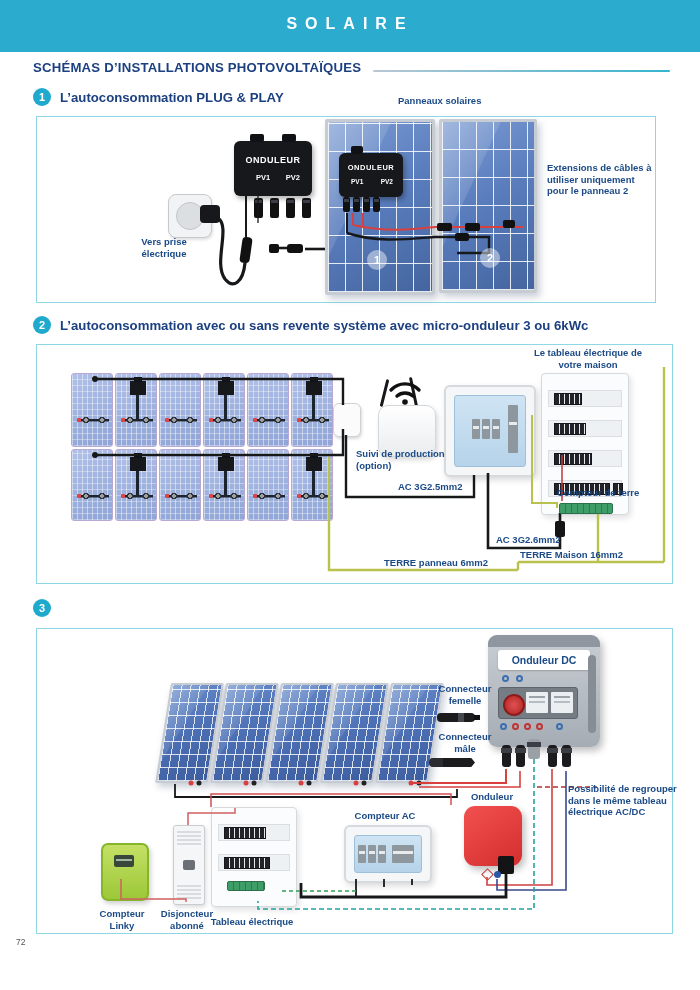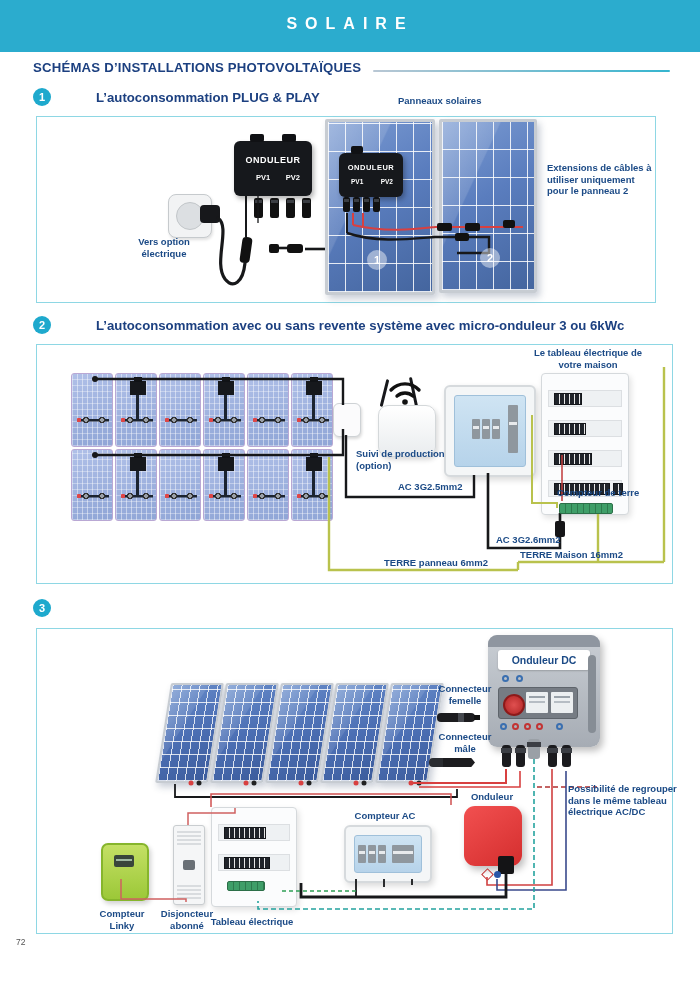--- a/index.html
+++ b/index.html
@@ -10,21 +10,21 @@
           display:flex;justify-content:center;align-items:center;padding-bottom:5px;box-sizing:border-box;}
   .banner span{color:#fff;font-weight:bold;font-size:16px;letter-spacing:8px;}
   .heading-row{position:absolute;left:33px;right:30px;top:60px;display:flex;align-items:flex-end;}
   .heading-row h1{margin:0;font-size:13.2px;font-weight:bold;color:#1c4080;letter-spacing:.2px;}
   .rule{flex:1;height:2px;margin:0 0 3px 12px;background:linear-gradient(90deg,#b9c7d4,#35b5cf);border-radius:2px;}
   .pagenum{position:absolute;left:16px;top:937px;font-size:8.5px;color:#555;}
   
   .sech{position:absolute;display:flex;gap:9px;align-items:center;}
   .num{width:18px;height:18px;border-radius:50%;background:#1ea9cd;color:#fff;font-size:11px;
        font-weight:bold;display:flex;align-items:center;justify-content:center;}
-  .sectitle{font-size:13.2px;font-weight:bold;color:#1c4080;margin-left:36px;}
+  .sectitle{font-size:13.2px;font-weight:bold;color:#1c4080;}
   .box{position:absolute;border:1.5px solid #8ed7e4;background:#fff;box-sizing:border-box;}
   .lbl{position:absolute;font-size:9.5px;font-weight:bold;color:#1b4a86;line-height:1.22;z-index:6;}
   .c{text-align:center;} .nw{white-space:nowrap;}
   svg.wires{position:absolute;left:0;top:0;z-index:4;pointer-events:none;}
   
   .badge{position:absolute;width:20px;height:20px;border-radius:50%;background:rgba(255,255,255,.45);
          color:#fff;font-size:11px;font-weight:bold;display:flex;align-items:center;justify-content:center;z-index:5;}
   .blackdev{position:absolute;background:#16181c;border-radius:6px;color:#fff;z-index:3;
             box-shadow:2px 3px 5px rgba(0,0,0,.3);}
   .blackdev .ttl{text-align:center;font-weight:bold;letter-spacing:.5px;}
@@ -211,21 +211,21 @@
       <path d="M310,116 C340,126 372,122 398,120 H418" stroke="#17181a" stroke-width="2.4" fill="none"></path>
       <rect x="418" y="116" width="14" height="8" rx="2" fill="#111"></rect>
       <path d="M432,120 H452 V136 H420" stroke="#17181a" stroke-width="2.4" fill="none"></path>
 
       <path d="M288,132 H268" stroke="#17181a" stroke-width="2.6" fill="none"></path>
       <rect x="250" y="127" width="16" height="9" rx="3" fill="#111"></rect>
       <path d="M250,131 H242" stroke="#17181a" stroke-width="2.6" fill="none"></path>
       <rect x="232" y="127" width="10" height="9" rx="2" fill="#111"></rect>
     </svg>
   </div>
-  <div class="lbl c" style="left:126px;top:236px;width:76px;">Vers option électrique</div>
+  <div class="lbl c" style="left:126px;top:236px;width:76px;">Vers prise électrique</div>
   <div class="lbl" style="left:547px;top:162px;width:108px;">Extensions de câbles à utiliser uniquement pour le panneau 2</div>
 
   <div class="sech" style="left:33px;top:316px;">
     <div class="num">2</div>
     <div class="sectitle">L’autoconsommation avec ou sans revente système avec micro-onduleur 3 ou 6kWc</div>
   </div>
 
   <div class="box" style="left:36px;top:344px;width:637px;height:240px;">
 
     <div class="prow" style="left:34px;top:28px;width:262px;height:74px;">

